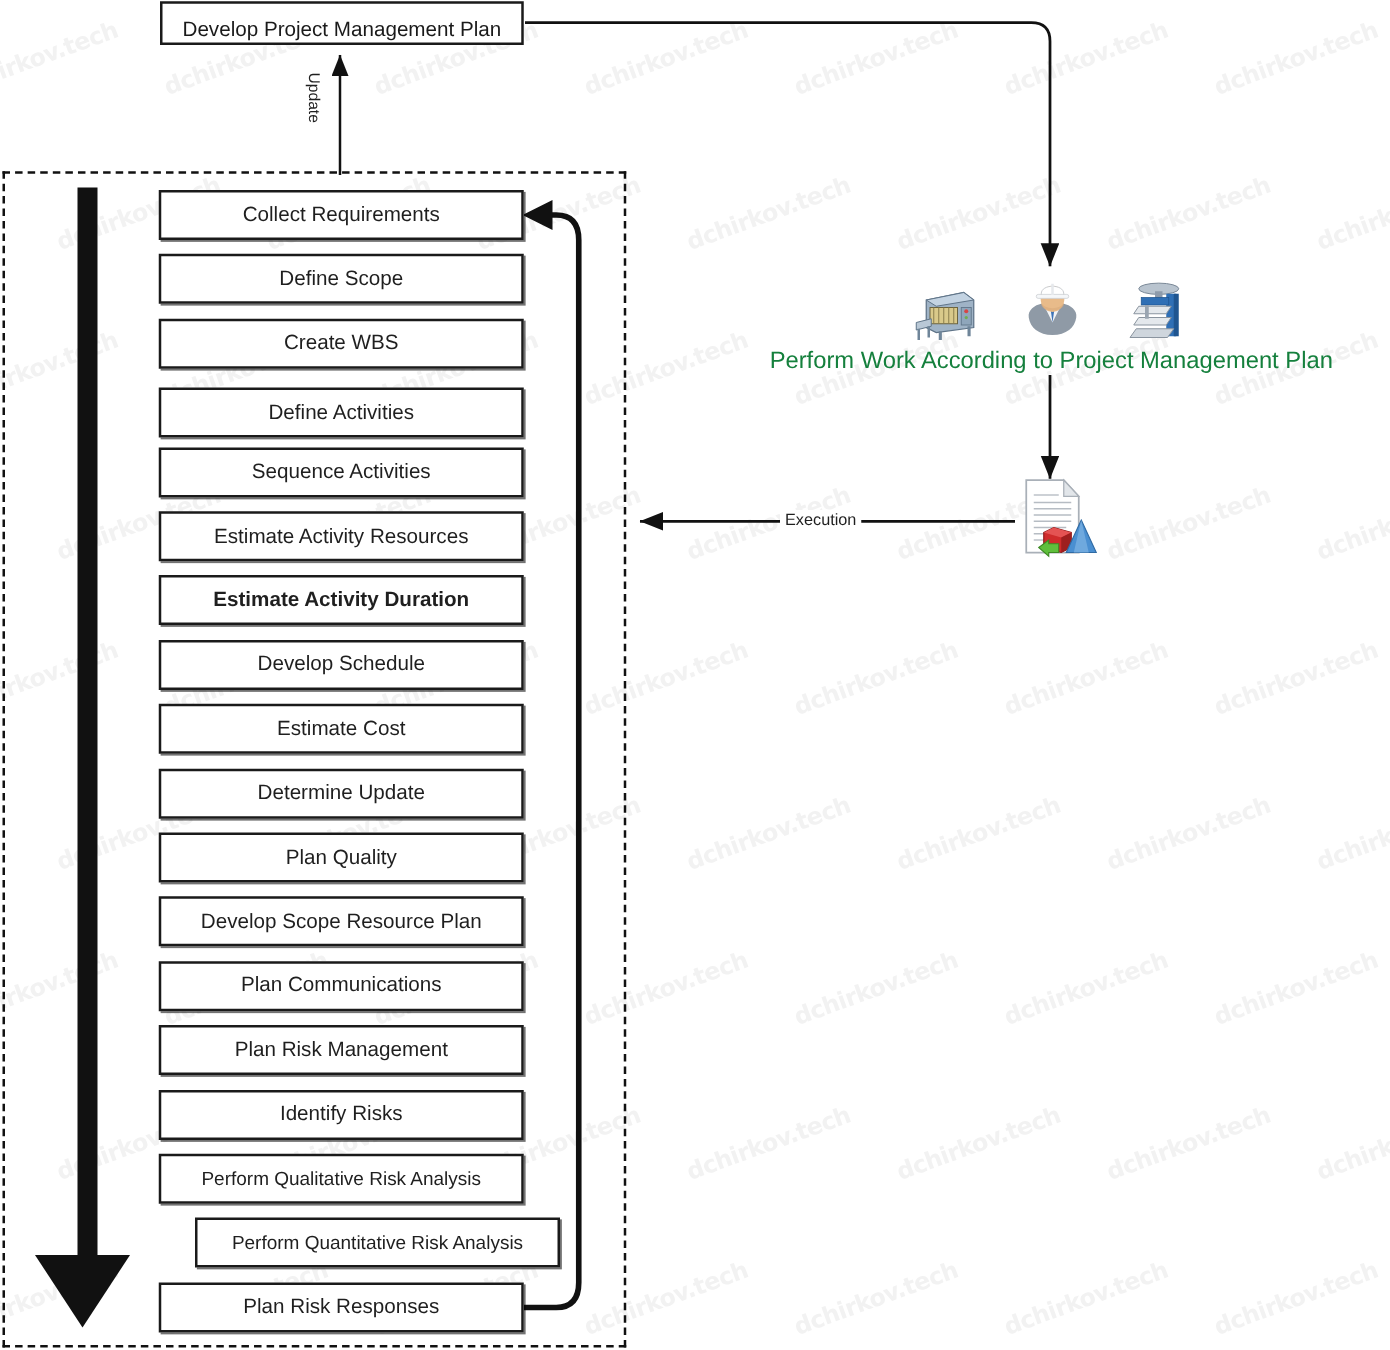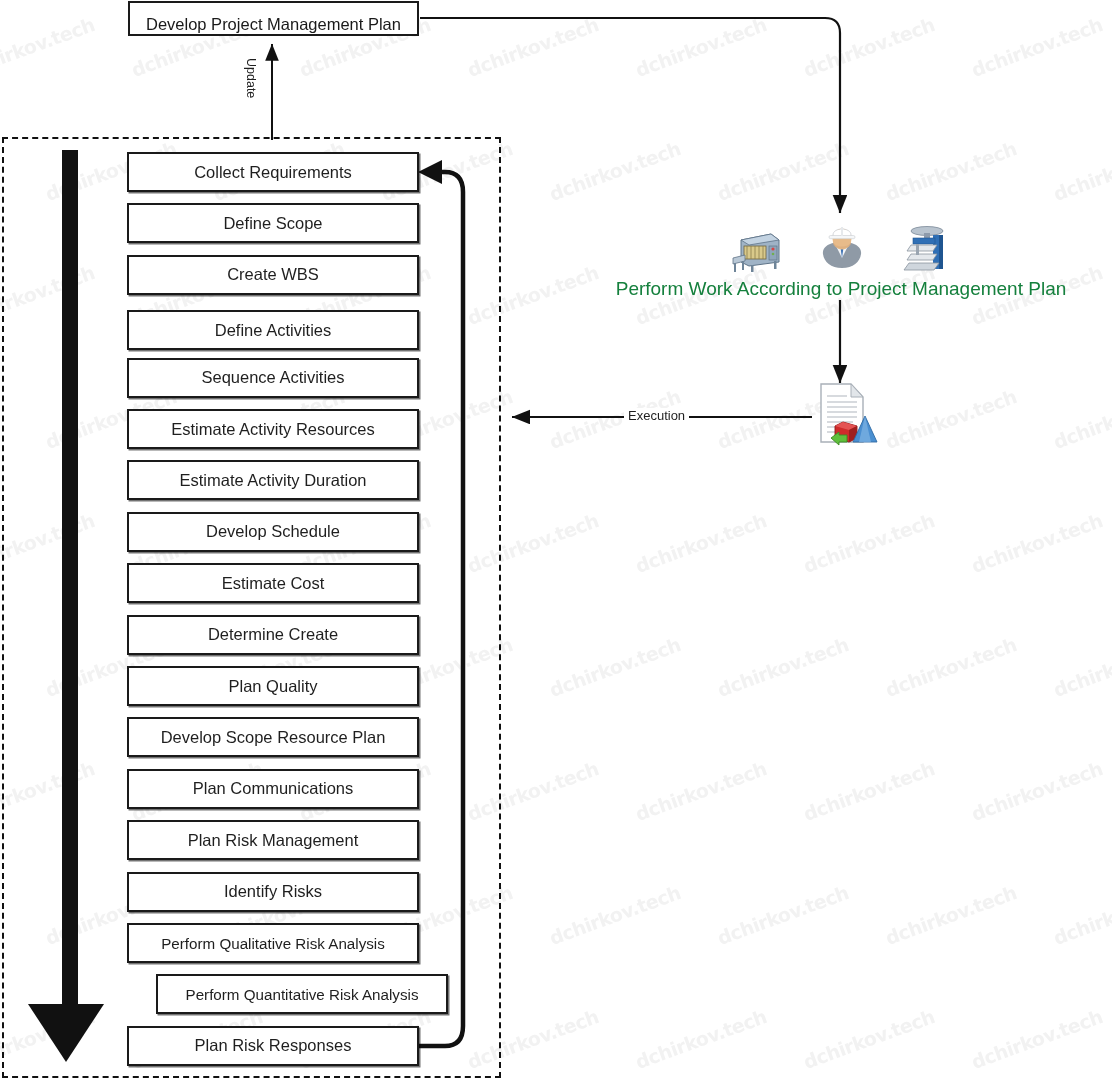--- a/index.html
+++ b/index.html
@@ -254,31 +254,31 @@
     </div>
     <div class="proc-box" style="top: 310px;">
       <span>Define Activities</span>
     </div>
     <div class="proc-box" style="top: 357.6px;">
       <span>Sequence Activities</span>
     </div>
     <div class="proc-box" style="top: 409px;">
       <span>Estimate Activity Resources</span>
     </div>
-    <div class="proc-box" style="top: 460.4px;">
+    <div class="proc-box" style="top: 460.4px; font-weight: bold;">
       <span>Estimate Activity Duration</span>
     </div>
     <div class="proc-box" style="top: 511.8px;">
       <span>Develop Schedule</span>
     </div>
     <div class="proc-box" style="top: 563.2px;">
       <span>Estimate Cost</span>
     </div>
     <div class="proc-box" style="top: 614.6px;">
-      <span>Determine Create</span>
+      <span>Determine Update</span>
     </div>
     <div class="proc-box" style="top: 666px;">
       <span>Plan Quality</span>
     </div>
     <div class="proc-box" style="top: 717.4px;">
       <span>Develop Scope Resource Plan</span>
     </div>
     <div class="proc-box" style="top: 768.8px; align-items: center;">
       <span>Plan Communications</span>
     </div>

